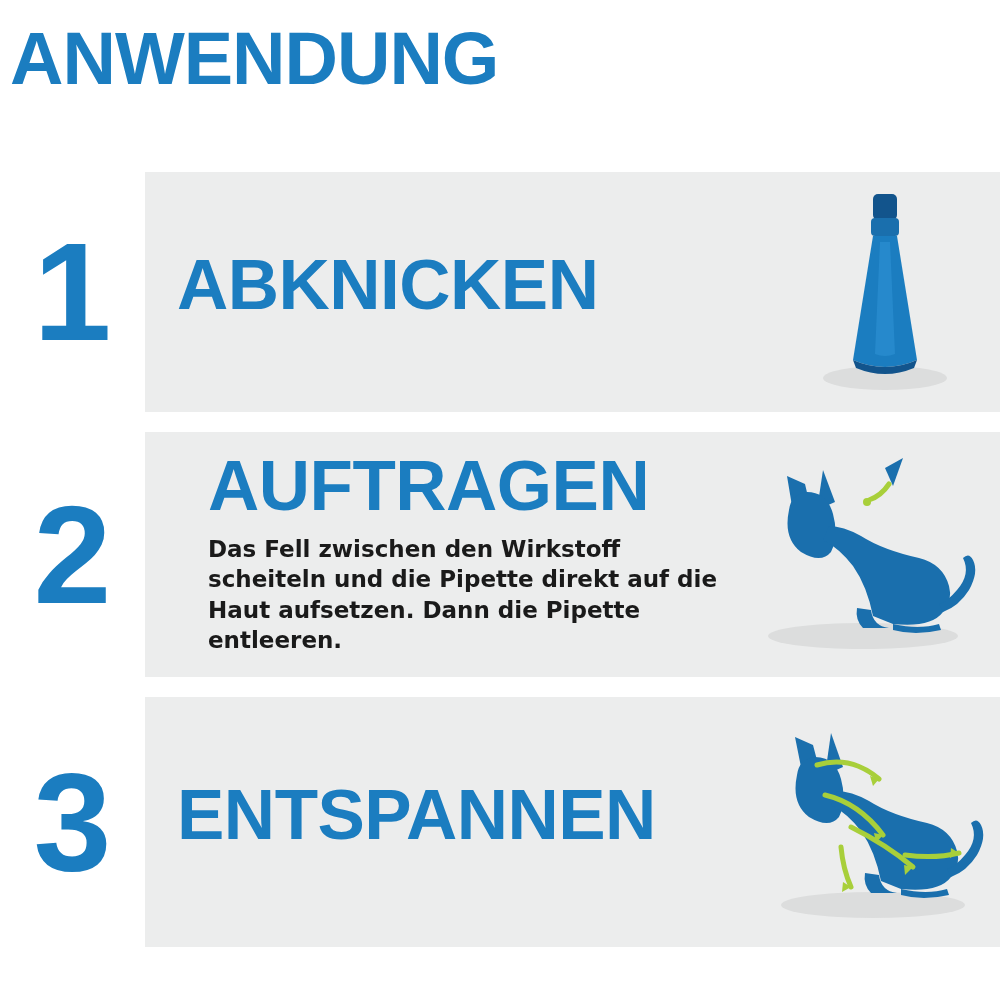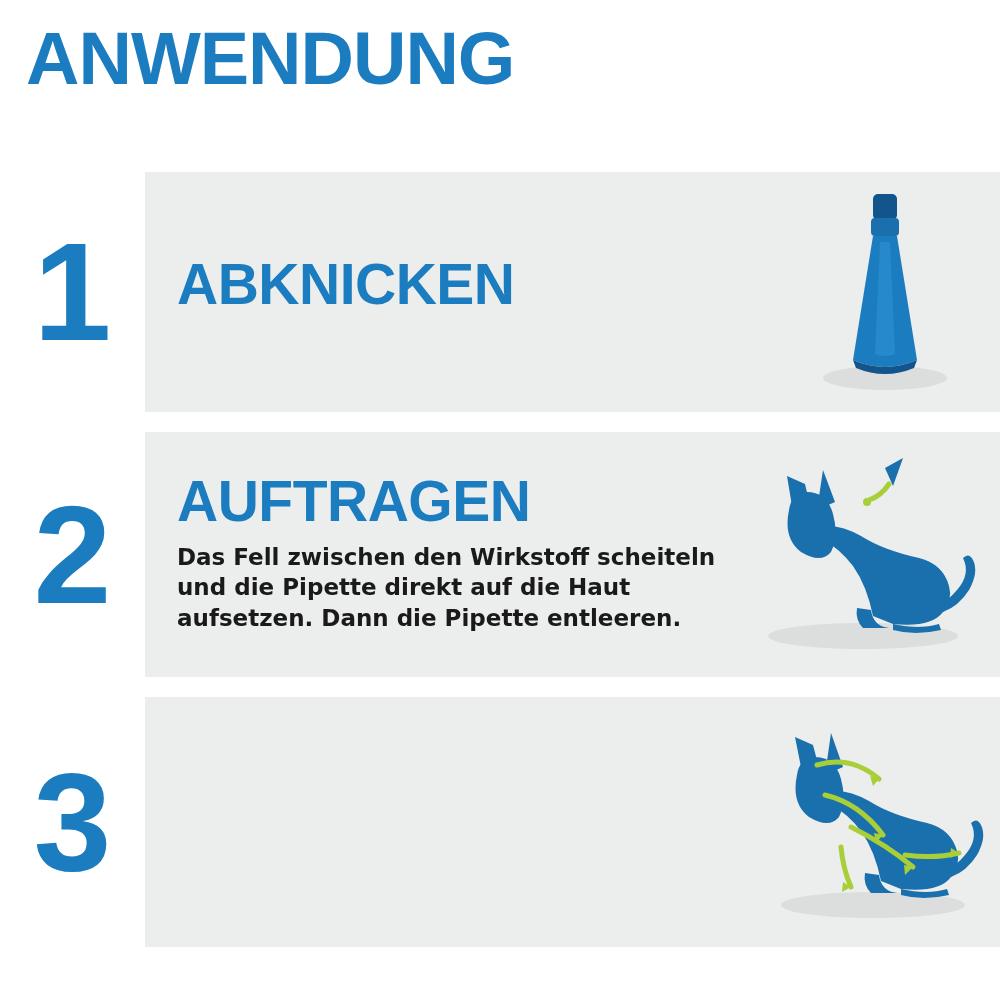--- a/index.html
+++ b/index.html
@@ -15,21 +15,21 @@
   }
   .poster {
     position: relative;
     width: 1000px;
     height: 1000px;
     background: #ffffff;
     box-sizing: border-box;
   }
   .title {
     position: absolute;
-    left: 26px;
+    left: 10px;
     top: 22px;
     font-family: "Liberation Sans", sans-serif;
     font-weight: bold;
     font-size: 74px;
     letter-spacing: -1px;
     color: #1b7dc0;
     line-height: 1;
     white-space: nowrap;
   }
 
@@ -67,21 +67,21 @@
     box-sizing: border-box;
   }
   .step-text {
     flex: 1 1 auto;
     padding: 10px 10px 14px 32px;
     box-sizing: border-box;
   }
   .step-head {
     font-family: "Liberation Sans", sans-serif;
     font-weight: bold;
-    font-size: 57px;
+    font-size: 71px;
     letter-spacing: -0.5px;
     line-height: 1.05;
     color: #1b7dc0;
     margin: 0 0 10px 0;
     white-space: nowrap;
   }
   .step-desc {
     font-family: "DejaVu Sans", sans-serif;
     font-weight: bold;
     font-size: 23px;
@@ -95,21 +95,21 @@
     align-items: center;
     justify-content: center;
     box-sizing: border-box;
   }
 
   
   .step1 .step-body { height: 240px; }
   .step1 .step-art { width: 230px; height: 240px; }
 
   
-  .step2 .step-body { height: 245px; }
+  .step2 .step-body { height: 245px; padding-left: 31px; }
   .step2 .step-art { width: 265px; height: 245px; }
 
   
   .step3 .step-body { height: 250px; }
   .step3 .step-art { width: 250px; height: 250px; }
 
   .shadow-ellipse {
     fill: #dcdddd;
   }
 </style>
@@ -167,20 +167,21 @@
             <circle cx="124" cy="62" r="4" fill="#a8cf3a"></circle>
           </svg>
         </div>
       </div>
     </div>
 
     <div class="step step3">
       <div class="step-number">3</div>
       <div class="step-body">
         <div class="step-text">
+          <div class="step-head">ENTSPANNEN</div>
         </div>
         <div class="step-art">
 
           <svg width="240" height="230" viewBox="0 0 240 230">
             <ellipse class="shadow-ellipse" cx="118" cy="198" rx="92" ry="13"></ellipse>
             <path d="M40 30 L48 70 L58 64 L68 76 L58 38 Z" fill="#1a6fad"></path>
             <path d="M76 26 L70 68 L88 60 Z" fill="#1a6fad"></path>
             <path d="M42 68 Q36 96 54 110 Q74 122 84 110 Q92 94 86 72 Q80 50 60 50 Q44 52 42 68 Z" fill="#1a6fad"></path>
             <path d="M76 98 Q92 106 106 124 Q120 144 126 174 L146 182 Q184 186 196 170 Q206 158 202 144 Q196 122 172 116 Q136 108 114 94 Q96 84 82 84 Z" fill="#1a6fad"></path>
             <path d="M124 168 Q126 184 142 186 L116 186 Q108 178 110 166 Z" fill="#1a6fad"></path>

